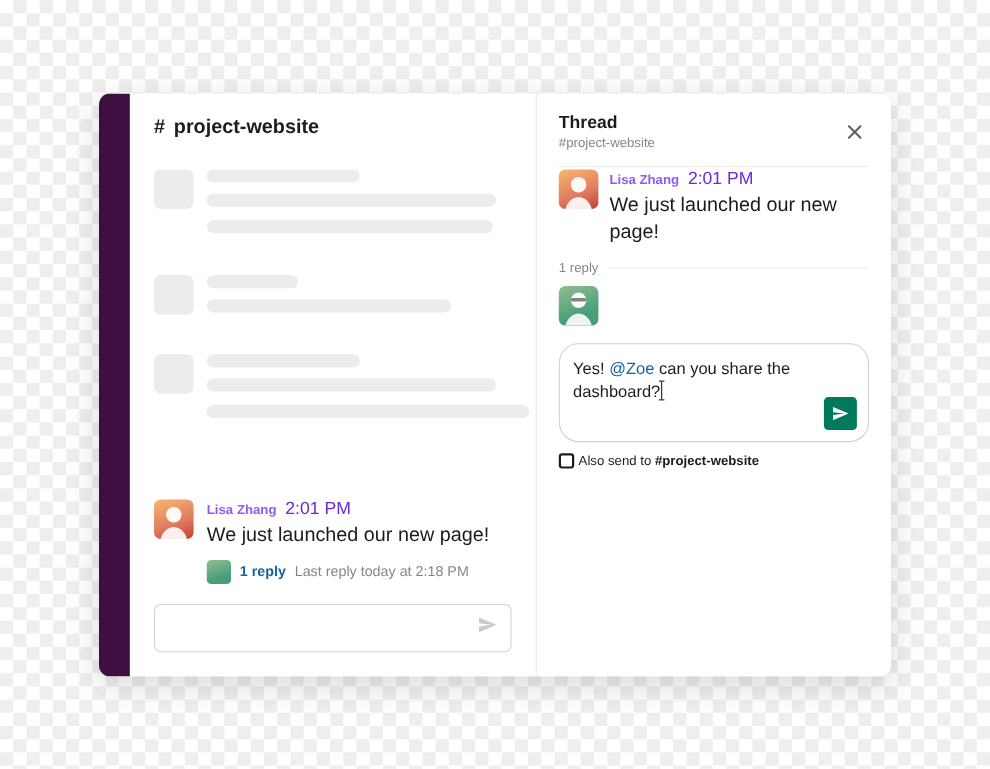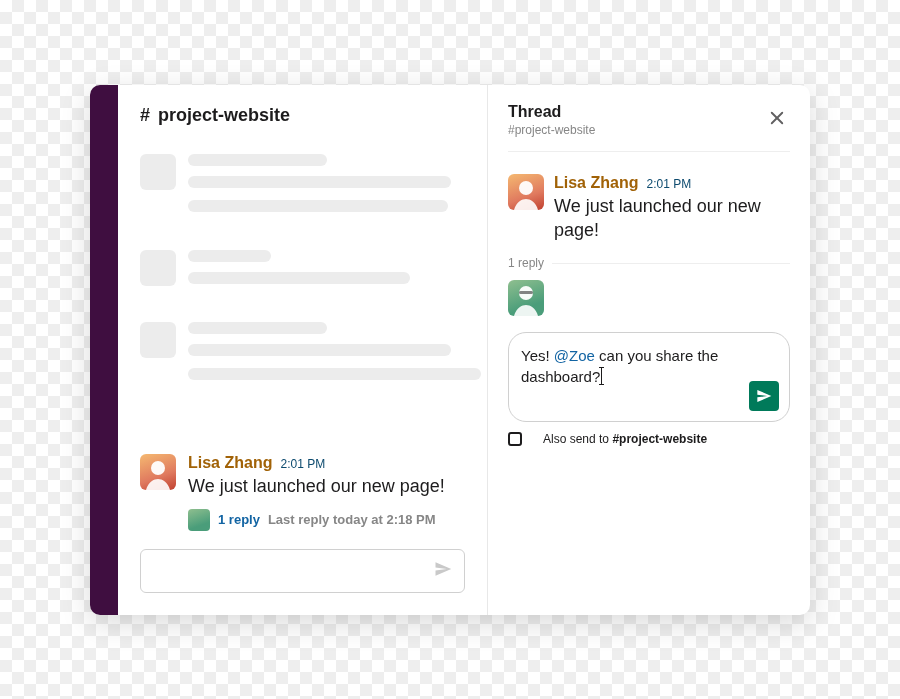--- a/index.html
+++ b/index.html
@@ -69,36 +69,36 @@
   .avatar {
     width: 36px; height: 36px; border-radius: 6px; flex: 0 0 36px;
     display: flex; align-items: center; justify-content: center;
     font-size: 12px; font-weight: 700; color: #fff;
   }
   .avatar.lisa { background: linear-gradient(160deg,#f5b971 0%, #e07a5f 60%, #c04030 100%); }
   .avatar.harry { background: linear-gradient(160deg,#8fbf8f 0%, #4a9d7a 70%); }
   .avatar svg { width: 100%; height: 100%; }
   .msg-body { flex: 1; }
   .msg-head { display: flex; align-items: baseline; gap: 8px; margin-bottom: 2px;}
-  .msg-name { font-weight: 800; font-size: 16px; color: #a16207; }
-  .msg-time { font-size: 12px; color: #0c4a6e; }
+  .msg-name { font-weight: 800; font-size: 12px; color: #8b5cf6; }
+  .msg-time { font-size: 16px; color: #6d28d9; }
   .msg-text { font-size: 18px; color: #1d1c1d; line-height: 1.35; }
   .reply-bar {
     margin-top: 10px;
     margin-left: 48px;
     display: flex;
     align-items: center;
     gap: 8px;
   }
   .reply-avatar {
     width: 22px; height: 22px; border-radius: 4px;
     background: linear-gradient(160deg,#8fbf8f 0%, #4a9d7a 70%);
   }
   .reply-count { color: #1264a3; font-weight: 700; font-size: 13px; cursor: pointer; }
-  .reply-when { color: #868686; font-size: 13px; font-weight: bold; }
+  .reply-when { color: #868686; font-size: 13px; }
   .composer {
     margin-top: 18px;
     border: 1px solid #d0d0d0;
     border-radius: 6px;
     height: 44px;
     display: flex;
     align-items: center;
     justify-content: flex-end;
     padding: 0 12px;
   }
@@ -106,24 +106,24 @@
 
   .thread-panel {
     flex: 1;
     padding: 18px 20px 20px 20px;
     display: flex;
     flex-direction: column;
   }
   .thread-head {
     display: flex;
     justify-content: space-between;
-    align-items: center;
+    align-items: flex-end;
     padding-bottom: 14px;
     border-bottom: 1px solid #eee;
-    margin-bottom: 22px;
+    margin-bottom: 2px;
   }
   .thread-title { font-weight: 800; font-size: 16px; color: #1d1c1d; }
   .thread-sub { font-size: 12px; color: #868686; margin-top: 2px; }
   .close-x {
     color: #616061; cursor: pointer; font-size: 20px; line-height: 1;
     padding: 4px;
   }
   .t-msg { display: flex; gap: 10px; margin-bottom: 10px; }
   .t-avatar { width: 36px; height: 36px; border-radius: 6px; flex: 0 0 36px; }
   .reply-divider {
@@ -170,21 +170,21 @@
     right: 10px;
     bottom: 10px;
     width: 30px; height: 30px;
     background: #007a5a;
     border-radius: 4px;
     display: flex; align-items: center; justify-content: center;
     cursor: pointer;
   }
   .send-btn svg { fill: #fff; }
   .also-send {
-    display: flex; align-items: center; gap: 21px;
+    display: flex; align-items: center; gap: 4px;
     margin-top: 10px;
     font-size: 12px;
     color: #1d1c1d;
   }
   .checkbox {
     width: 14px; height: 14px;
     border: 2px solid #1d1c1d;
     border-radius: 3px;
     cursor: pointer;
   }

